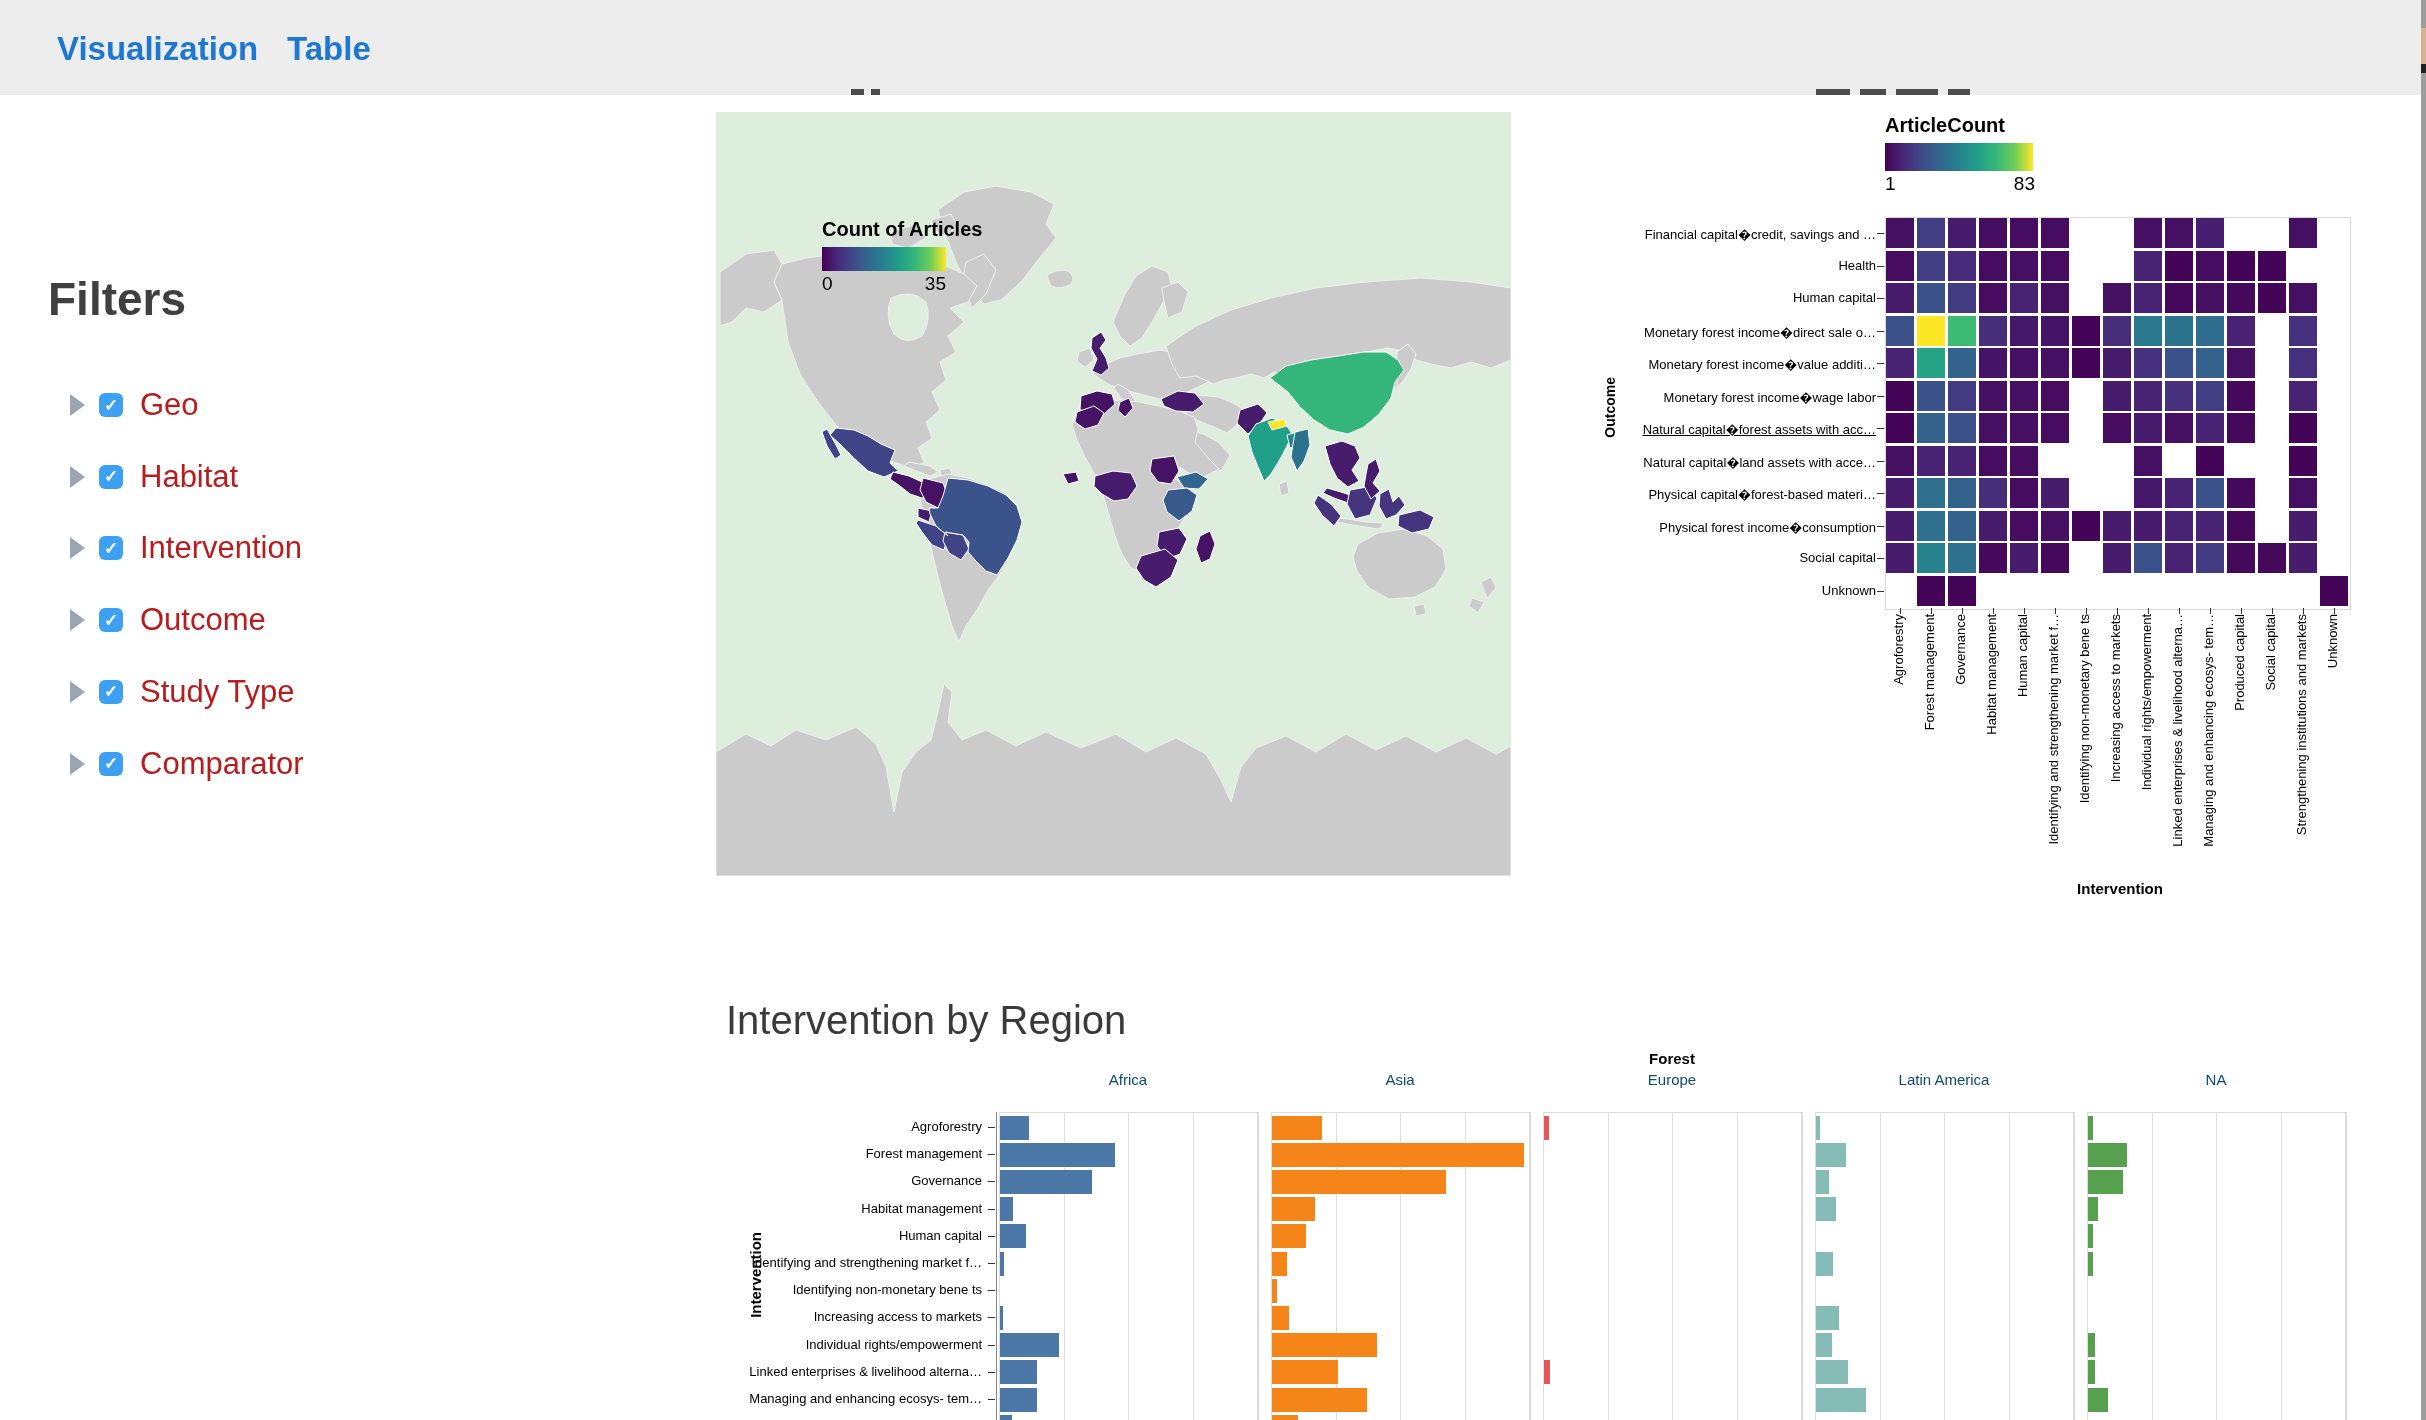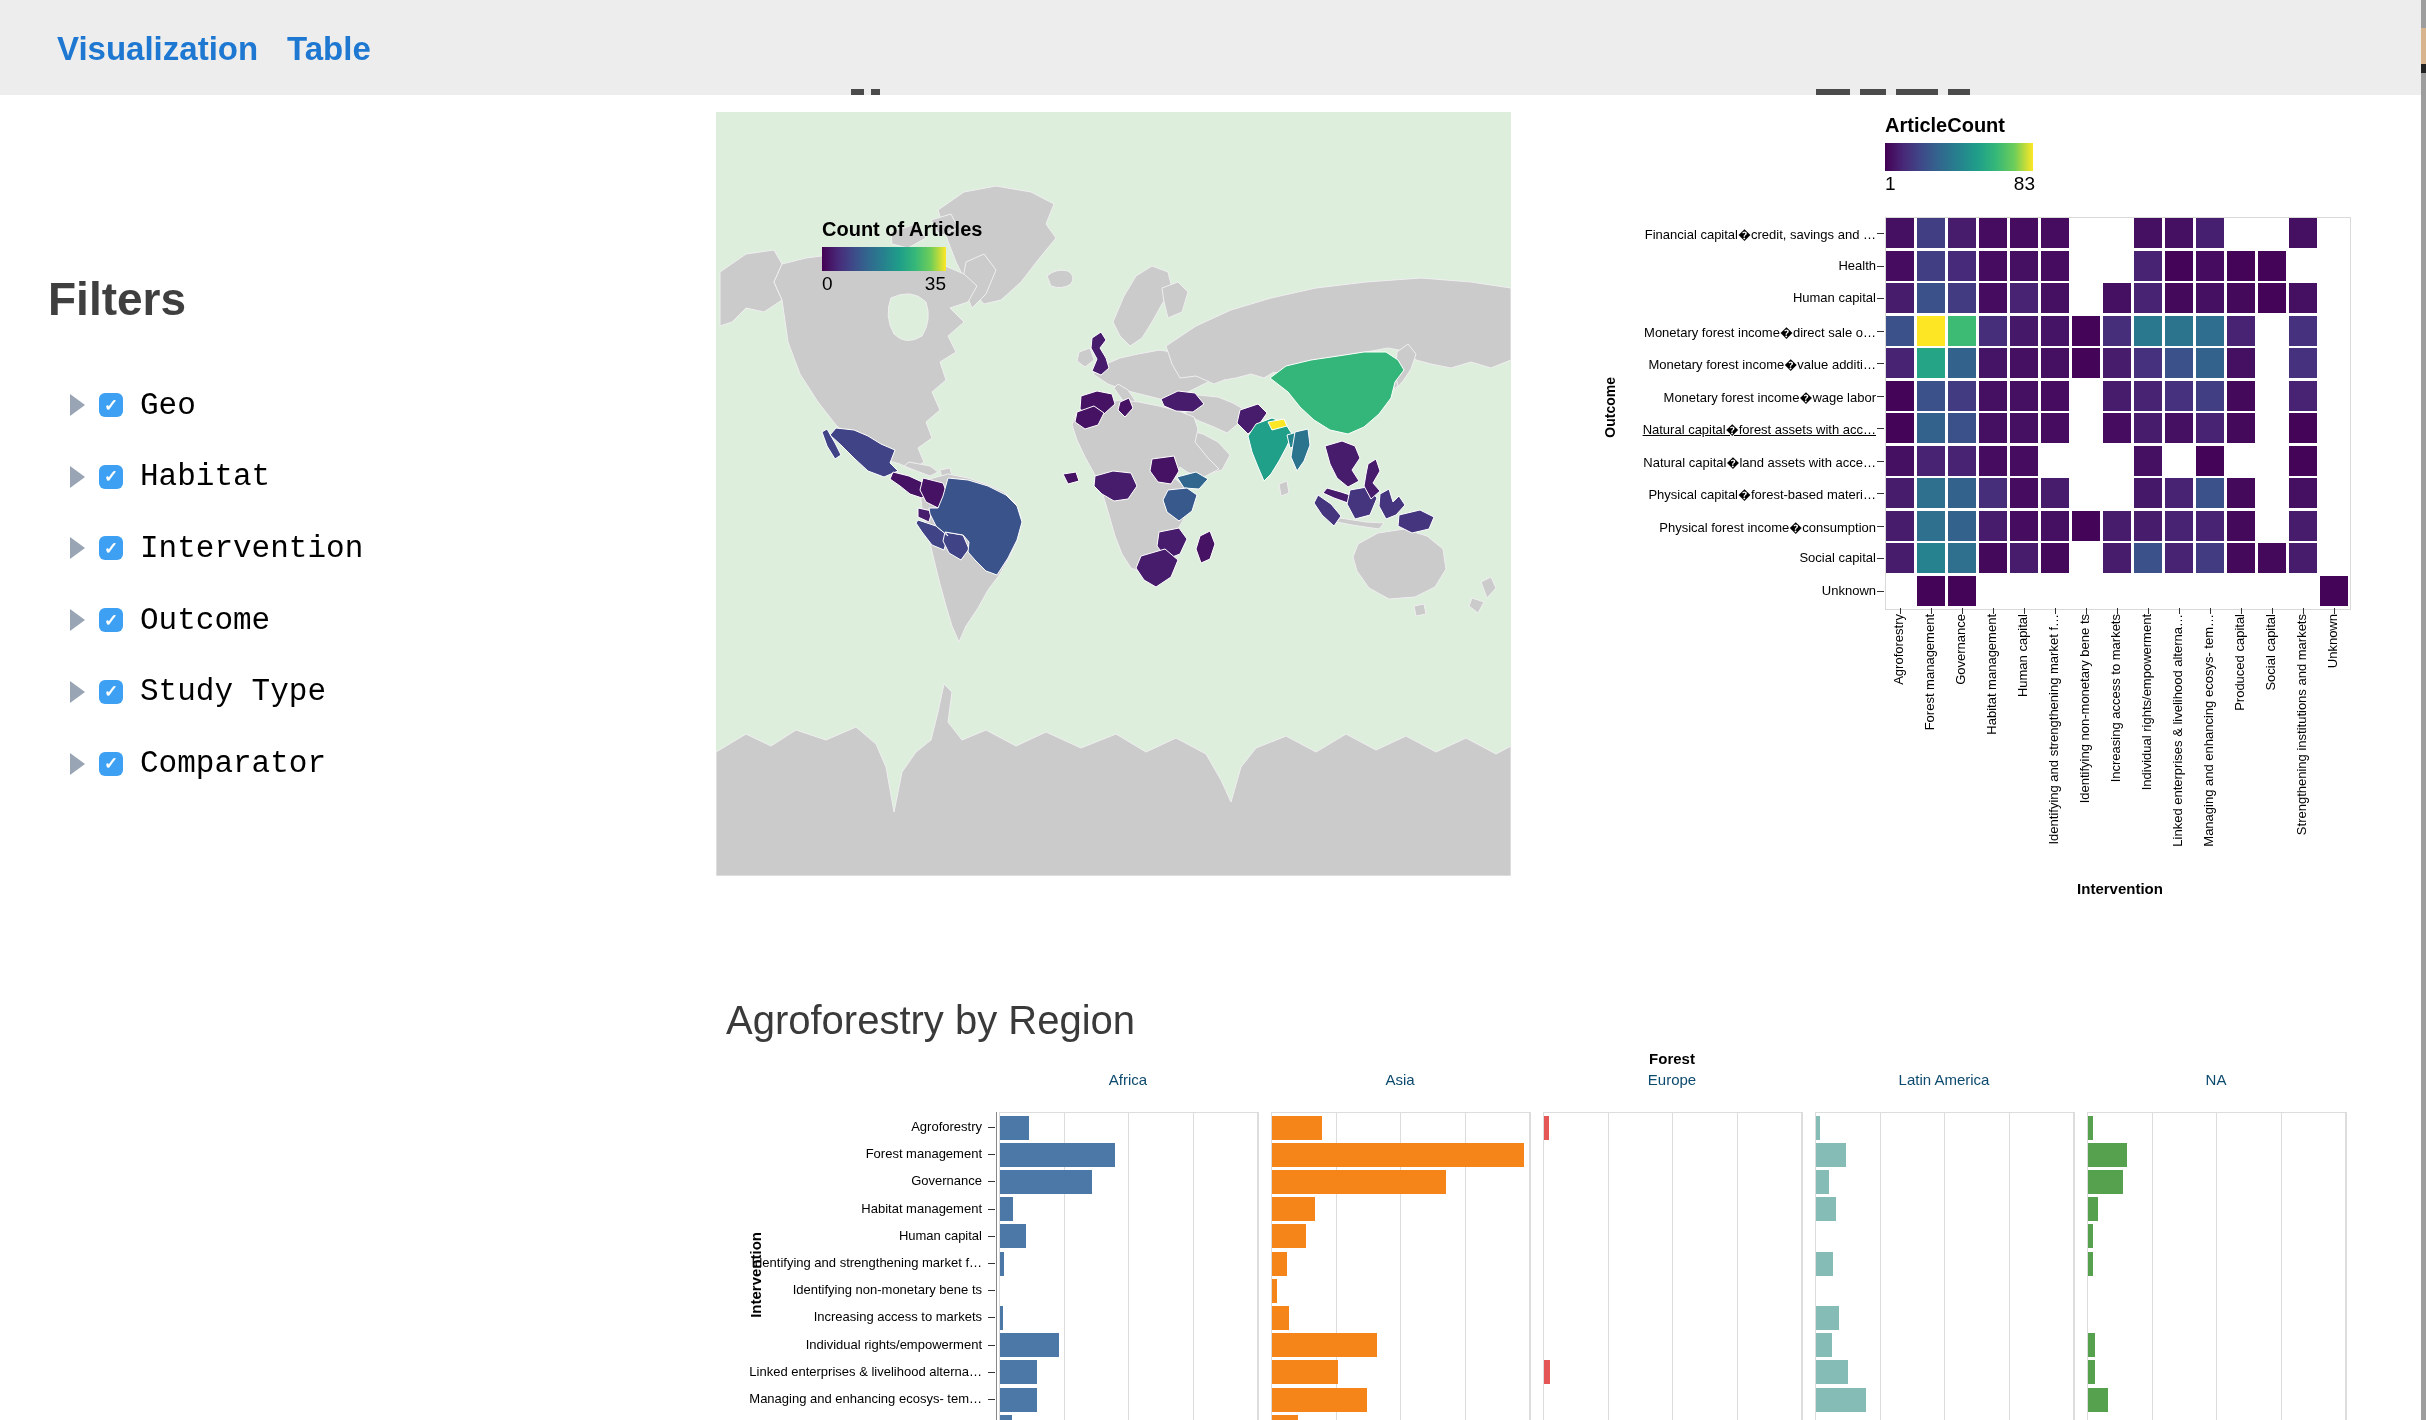--- a/index.html
+++ b/index.html
@@ -15,21 +15,21 @@
   #scrollstrip .dark{position:absolute;left:0;top:64px;width:5px;height:9px;background:#222;}
   
   .frag{height:6px;background:#2e2e2e;opacity:.85;}
   
   #filters-title{left:48px;top:272px;font-size:46px;font-weight:600;color:#3f3f3f;}
   .filter-row{left:70px;height:40px;display:flex;align-items:center;}
   .tri{width:0;height:0;border-top:11px solid transparent;border-bottom:11px solid transparent;
        border-left:15px solid #99a4b4;margin-right:14px;cursor:pointer;}
   .cbx{width:24px;height:24px;border-radius:6px;background:#3da0f2;color:#fff;display:flex;
        align-items:center;justify-content:center;font-size:17px;font-weight:bold;cursor:pointer;margin-right:17px;}
-  .filter-label{font-size:31px;color:#000000;white-space:nowrap;font-family:Liberation Mono, monospace;}
+  .filter-label{font-size:31px;color:#b91c1c;white-space:nowrap;}
   
   #map{left:716px;top:112px;width:795px;height:824px;}
   #map svg{position:absolute;left:0;top:0;}
   .land{fill:#cbcbcb;stroke:#efefef;stroke-width:1;}
   .ocean-hole{fill:#ddeedd;stroke:#efefef;stroke-width:1;}
   .country{stroke:#ffffff;stroke-width:1;cursor:pointer;}
   #map-legend{left:106px;top:106px;width:130px;}
   .leg-title{font-size:20px;font-weight:bold;color:#000;white-space:nowrap;}
   .leg-bar{width:124px;height:24px;margin-top:6px;}
   .leg-ticks{width:124px;display:flex;justify-content:space-between;font-size:19px;color:#000;margin-top:2px;}
@@ -384,21 +384,21 @@
       <div class="hm-collabel" style="left: 2263px; top: 614px;">Social capital</div>
       <div class="tick-v" style="left: 2272px; top: 608px;"></div>
       <div class="hm-collabel" style="left: 2294px; top: 614px;">Strengthening institutions and markets</div>
       <div class="tick-v" style="left: 2303px; top: 608px;"></div>
       <div class="hm-collabel" style="left: 2325px; top: 614px;">Unknown</div>
       <div class="tick-v" style="left: 2334px; top: 608px;"></div>
     </div>
   <div class="axis-title-v" style="left:1602px;top:377px">Outcome</div>
   <div class="axis-title" style="left:2070px;top:880px;width:100px;text-align:center">Intervention</div>
 
-  <div id="bar-title" class="abs">Agroforestry by Region</div>
+  <div id="bar-title" class="abs">Intervention by Region</div>
   <div id="region-header" class="abs">Forest</div>
   <div id="facet-labels">
       <div class="facet-label" style="left: 999px;">Africa</div>
       <div class="facet-label" style="left: 1271px;">Asia</div>
       <div class="facet-label" style="left: 1543px;">Europe</div>
       <div class="facet-label" style="left: 1815px;">Latin America</div>
       <div class="facet-label" style="left: 2087px;">NA</div>
     </div>
   <div id="facets">
       <div class="facet" style="left: 999px;">

